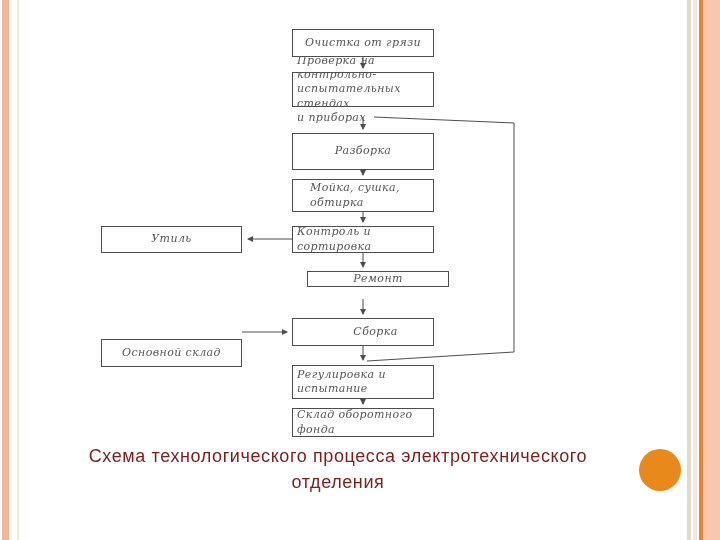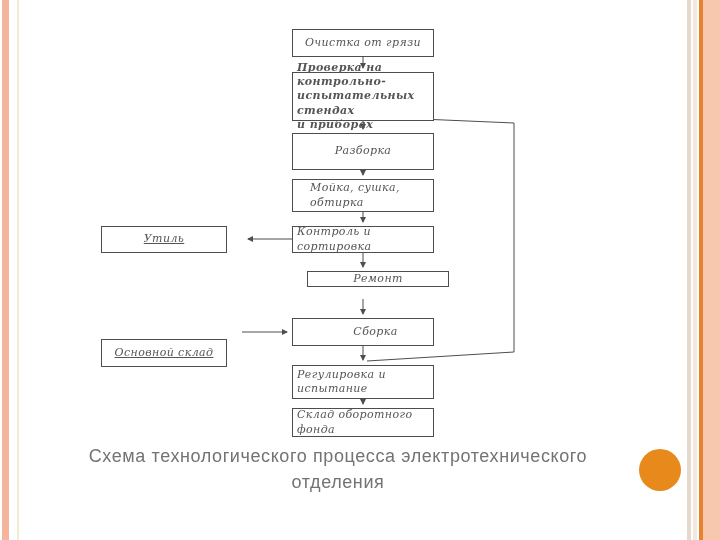--- a/index.html
+++ b/index.html
@@ -18,28 +18,28 @@
 
   
   .node{
     position:absolute;background:#fff;border:1px solid #4d4d4d;
     display:flex;align-items:center;justify-content:center;text-align:left;
     font-family:"DejaVu Serif",serif;font-style:italic;
     font-size:11px;line-height:1.3;color:#555;letter-spacing:0.4px;
     white-space:pre-line;box-sizing:border-box;padding:1px 4px;
   }
   .col-main{left:292px;width:142px;}
-  .col-side{left:101px;width:126px;text-decoration:underline;}
+  .col-side{left:101px;width:141px;}
 
   #connectors{position:absolute;left:0;top:0;pointer-events:none;}
 
   
   .slide-title{
     position:absolute;left:68px;top:443px;width:540px;
-    text-align:center;font-size:18px;line-height:26px;color:#737373;
+    text-align:center;font-size:18px;line-height:26px;color:#7f1d1d;
     letter-spacing:0.6px;
   }
   
   .circle{
     position:absolute;left:639px;top:449px;width:42px;height:42px;
     border-radius:50%;background:#e8891c;
   }
 </style>
 </head>
 <body>
@@ -67,21 +67,21 @@
     <line x1="363" y1="346" x2="363" y2="360" marker-end="url(#arr)"></line>
     <line x1="363" y1="392" x2="363" y2="404" marker-end="url(#arr)"></line>
     <line x1="292" y1="239" x2="248" y2="239" marker-end="url(#arr)"></line>
     <line x1="242" y1="332" x2="287" y2="332" marker-end="url(#arr)"></line>
     <polyline points="374,117 514,123 514,352 367,361"></polyline>
   </g>
 </svg>
 
 <div class="node col-main" style="top:29px;height:28px;">Очистка от грязи</div>
 
-<div class="node col-main" style="top:72px;height:49px;font-weight:bold;">Проверка на контрольно-
+<div class="node col-main" style="top:72px;height:35px;">Проверка на контрольно-
 испытательных стендах
 и приборах</div>
 
 <div class="node col-main" style="top:133px;height:37px;">Разборка</div>
 
 <div class="node col-main" style="top:179px;height:33px;padding-left:17px;">Мойка, сушка, обтирка</div>
 
 <div class="node col-main" style="top:226px;height:27px;">Контроль и сортировка</div>
 
 <div class="node col-side" style="top:226px;height:27px;">Утиль</div>

